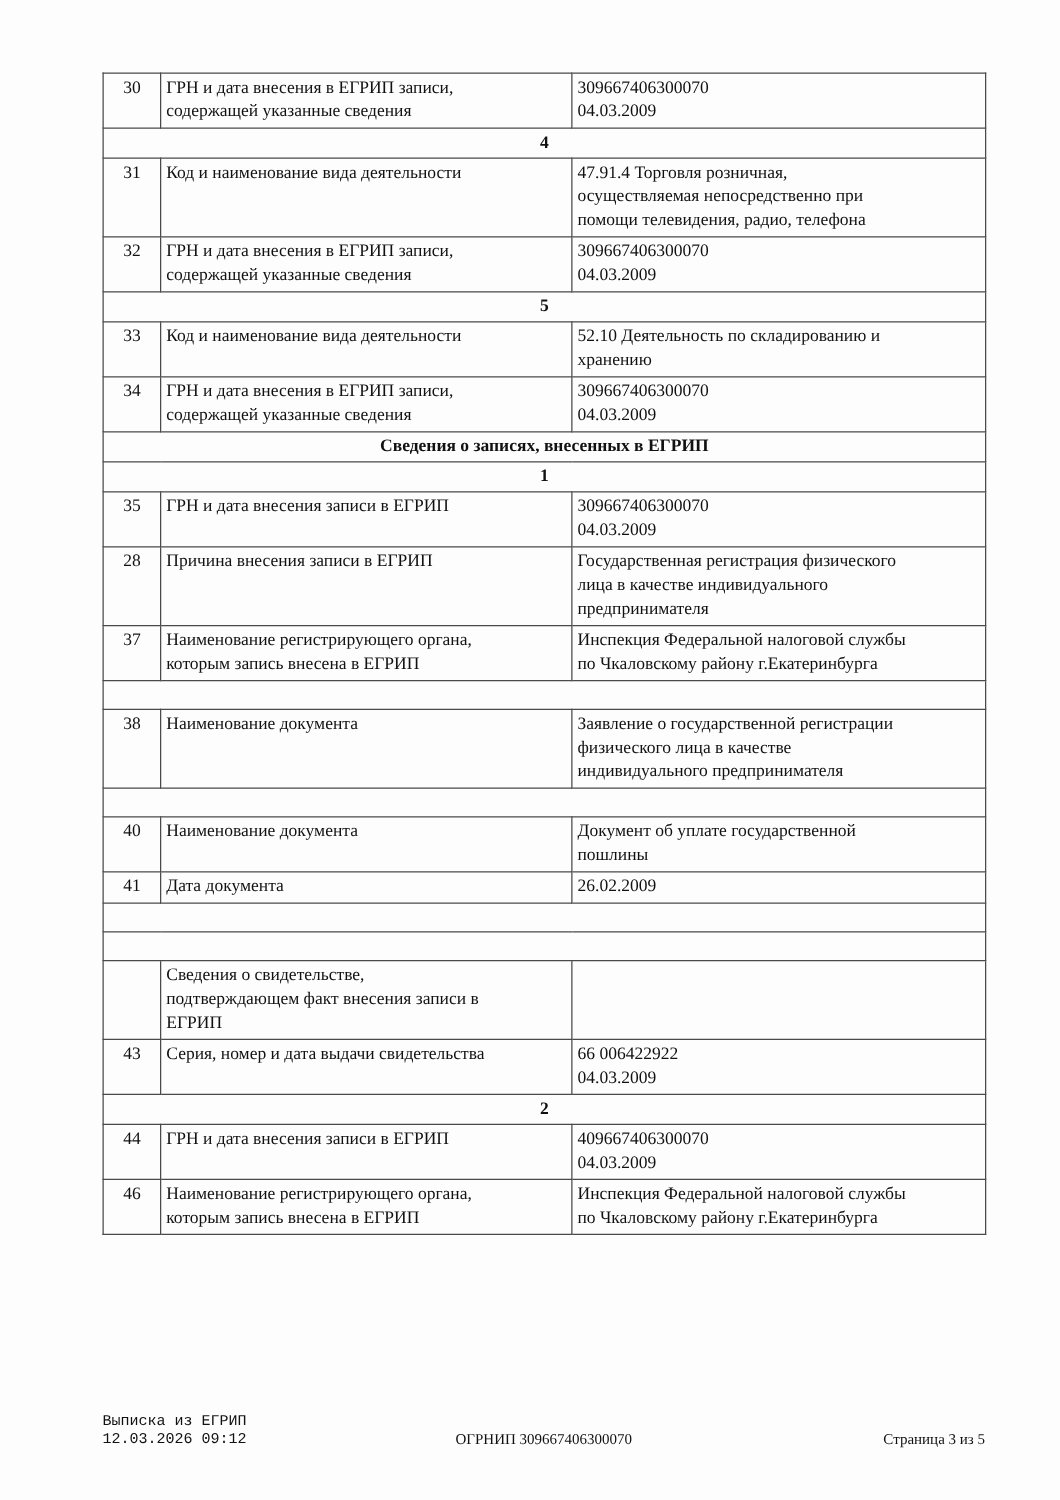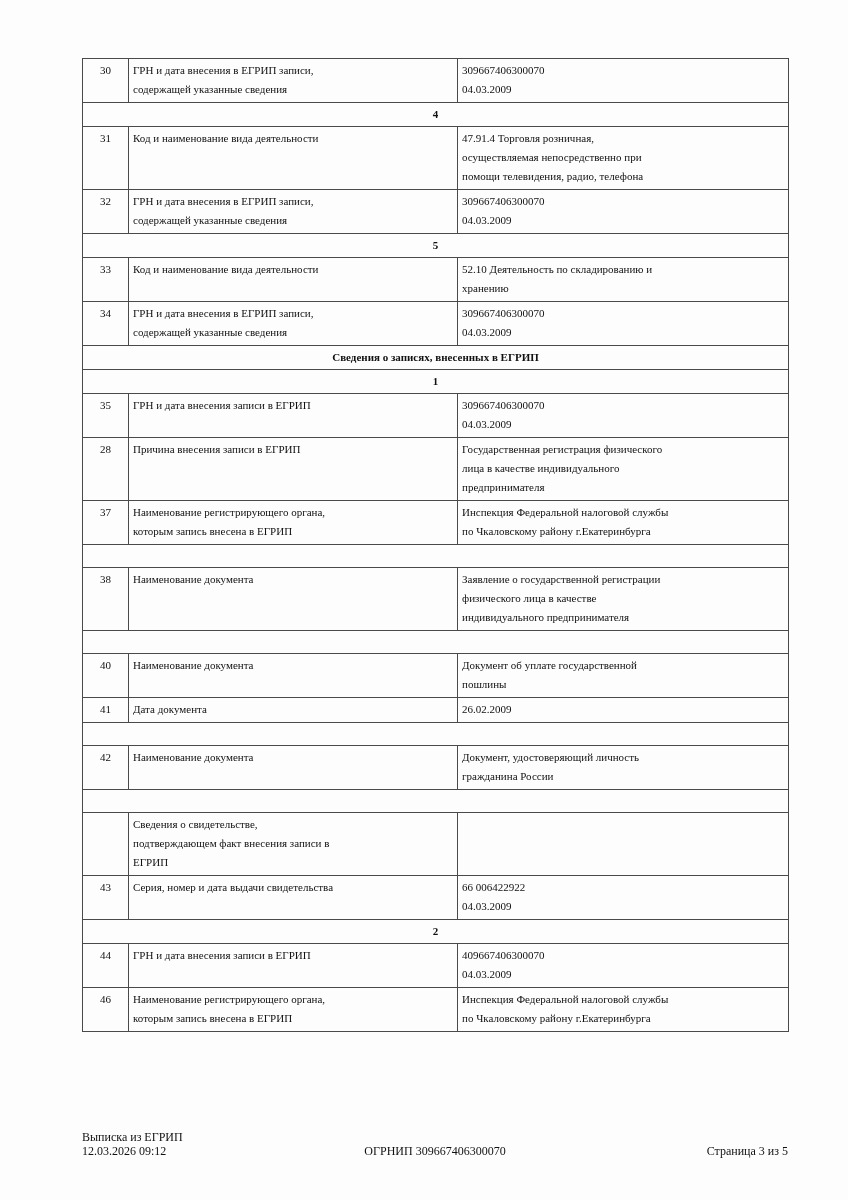--- a/index.html
+++ b/index.html
@@ -16,21 +16,21 @@
     color: #111;
     overflow: hidden;
   }
   table.egrip {
     position: absolute;
     left: 82px;
     top: 58px;
     width: 706px;
     border-collapse: collapse;
     table-layout: fixed;
-    font-size: 11px;
+    font-size: 14px;
     line-height: 19px;
   }
   table.egrip col.c-num   { width: 46px; }
   table.egrip col.c-label { width: 329px; }
   table.egrip col.c-value { width: 331px; }
   table.egrip td {
     border: 1px solid #4a4a4a;
     vertical-align: top;
     padding: 2px 4px 3px 4px;
     white-space: pre-line;
@@ -54,21 +54,21 @@
   }
   .footer {
     position: absolute;
     left: 82px;
     top: 1130px;
     width: 706px;
     height: 28px;
     font-size: 12px;
     line-height: 14px;
   }
-  .footer .f-left { position: absolute; left: 0; top: 0; }
+  .footer .f-left { position: absolute; left: 0; top: 0; font-family: Liberation Mono, monospace; }
   .footer .f-center {
     position: absolute;
     left: 50%;
     transform: translateX(-50%);
     bottom: 0;
     white-space: nowrap;
   }
   .footer .f-right {
     position: absolute;
     right: 0;
@@ -173,26 +173,20 @@
           <td>Документ об уплате государственной
 пошлины</td>
         </tr>
         <tr class="data">
           <td class="num">41</td>
           <td>Дата документа</td>
           <td>26.02.2009</td>
         </tr>
         <tr class="spacer">
           <td colspan="3"></td>
-        </tr>
-        <tr class="data">
-          <td class="num">42</td>
-          <td>Наименование документа</td>
-          <td>Документ, удостоверяющий личность
-гражданина России</td>
         </tr>
         <tr class="spacer">
           <td colspan="3"></td>
         </tr>
         <tr class="subheader">
           <td class="num"></td>
           <td>Сведения о свидетельстве,
 подтверждающем факт внесения записи в
 ЕГРИП</td>
           <td></td>

